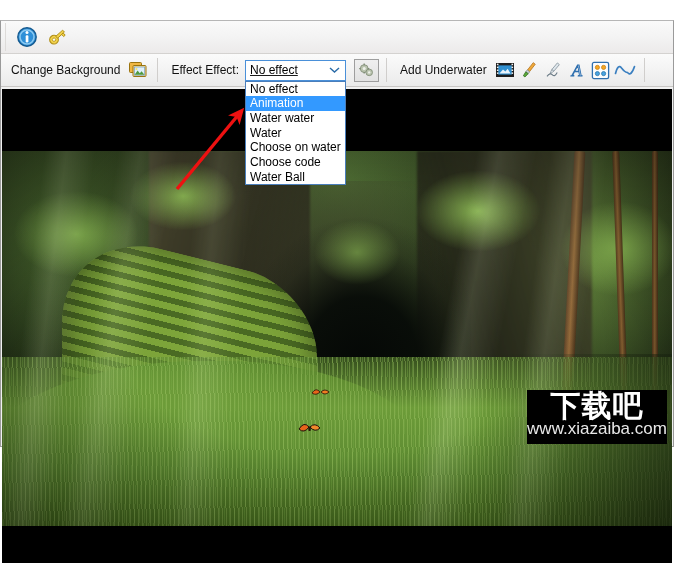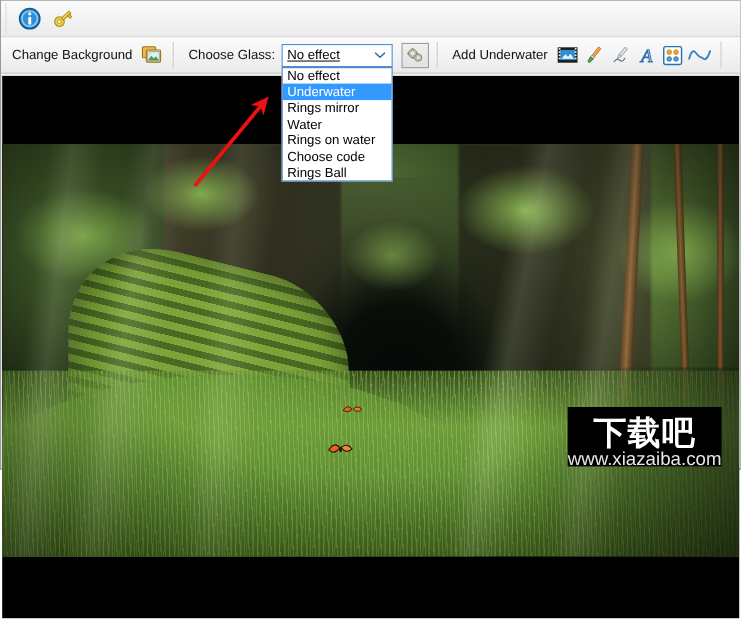--- a/index.html
+++ b/index.html
@@ -10,20 +10,21 @@
     font-family: "Liberation Sans", sans-serif;
   }
   body { background: #ffffff; }
 
   #app {
     position: relative;
     width: 674px; height: 427px;
     background: #f0f0f0;
     border: 1px solid #9a9a9a;
     border-top: 1px solid #b6b6b6;
+    margin-top: 20px;
   }
 
   
   .topbar {
     position: relative;
     height: 33px;
     background: linear-gradient(to bottom, #fafafa 0%, #f3f3f3 50%, #eceaea 100%);
     border-bottom: 1px solid #d4d2d0;
     display: flex;
     align-items: center;
@@ -228,25 +229,25 @@
   .arrow-svg {
     position: absolute; left: 0; top: 0;
     width: 674px; height: 563px;
     pointer-events: none;
     z-index: 40;
   }
 
   
   .watermark {
     position: absolute;
-    right: 17px; bottom: 2px;
+    right: 6px; bottom: 2px;
     width: 140px; height: 54px;
     background: #000;
     display: flex; flex-direction: column;
-    align-items: center; justify-content: flex-end;
+    align-items: center; justify-content: flex-start;
     z-index: 45;
   }
   .wm-cn {
     color: #fff;
     font-family: "DejaVu Sans", sans-serif;
     font-size: 30px;
     font-weight: bold;
     line-height: 32px;
     letter-spacing: 1px;
   }
@@ -295,38 +296,38 @@
         <rect x="1.5" y="2.5" width="12" height="10" rx="1" fill="#f0b743" stroke="#9b7410" stroke-width="1"></rect>
         <rect x="5" y="5.5" width="13" height="11" rx="1" fill="#fbe3a0" stroke="#9b7410" stroke-width="1"></rect>
         <rect x="6.3" y="7" width="10.4" height="8.2" fill="#dff0fb" stroke="#6f97b5" stroke-width=".7"></rect>
         <path d="M6.6 14.8 L9.6 10.6 L11.8 13.2 L13.6 11.2 L16.4 14.8 Z" fill="#4e9a3f"></path>
         <circle cx="8.4" cy="9" r="1.1" fill="#f7e06a"></circle>
       </svg>
     </div>
 
     <div class="vsep"></div>
 
-    <span class="tb-label">Choose Glass:</span>
+    <span class="tb-label">Effect Effect:</span>
 
     <div class="combo-wrap">
       <div class="combo">
         <span>No effect</span>
         <svg class="chev" viewBox="0 0 11 7">
           <path d="M1 1.4 L5.5 5.6 L10 1.4" fill="none" stroke="#2b6ca8" stroke-width="1.4"></path>
         </svg>
       </div>
 
       <div class="dropdown" id="effect-dropdown">
           <div class="dd-item">No effect</div>
-          <div class="dd-item sel">Underwater</div>
-          <div class="dd-item">Rings mirror</div>
+          <div class="dd-item sel">Animation</div>
+          <div class="dd-item">Water water</div>
           <div class="dd-item">Water</div>
-          <div class="dd-item">Rings on water</div>
+          <div class="dd-item">Choose on water</div>
           <div class="dd-item">Choose code</div>
-          <div class="dd-item">Rings Ball</div>
+          <div class="dd-item">Water Ball</div>
         </div>
     </div>
 
     <div class="tb-icon" style="flex:0 0 8px"></div>
 
     <div class="gear-btn">
       <svg width="17" height="17" viewBox="0 0 17 17">
         <g fill="#b9c3ae" stroke="#7d8a74" stroke-width=".8">
           <circle cx="6.2" cy="6.6" r="3.9"></circle>
           <circle cx="11.2" cy="10.4" r="3.3"></circle>

